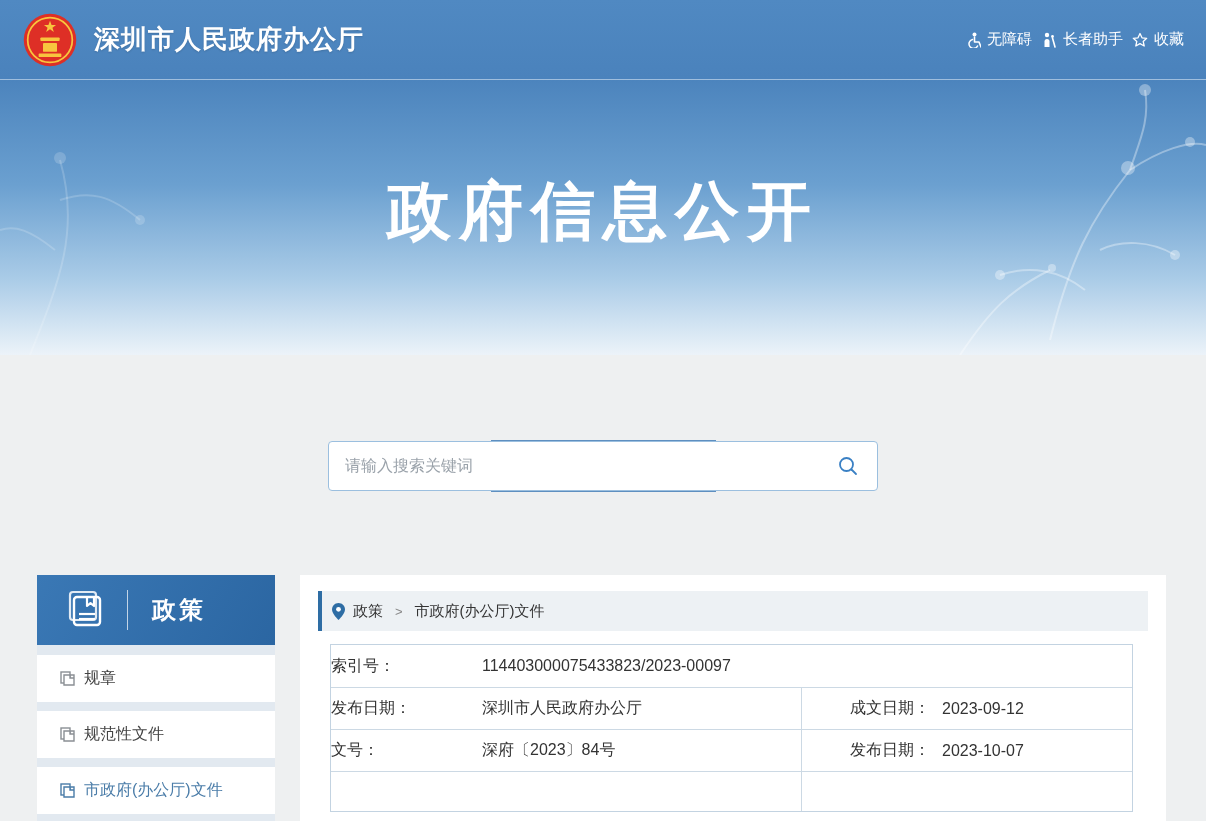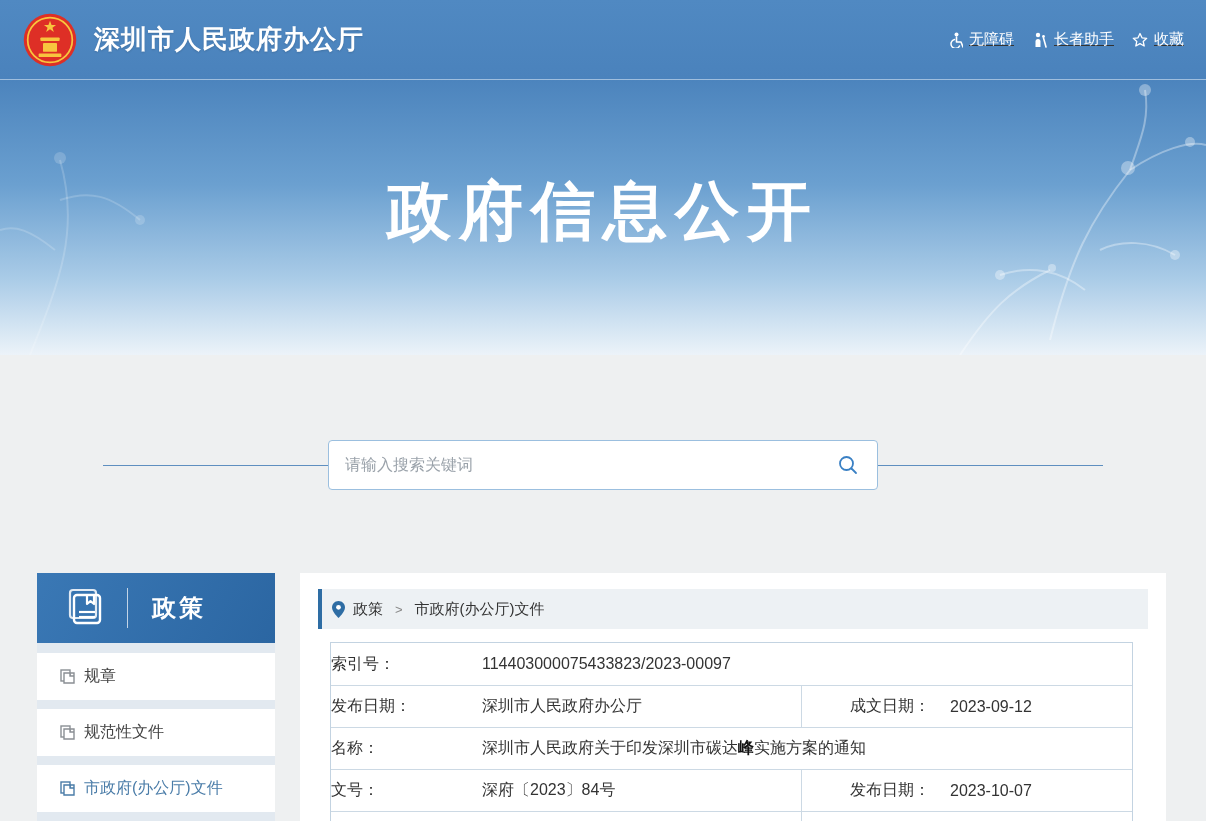--- a/index.html
+++ b/index.html
@@ -13,42 +13,43 @@
   .topbar {
     height:80px; background:linear-gradient(180deg,#5089c2 0%,#4a82bc 100%);
     display:flex; align-items:center; padding:0 22px;
     border-bottom:1px solid rgba(255,255,255,.45);
   }
   .logo { width:56px; height:56px; flex:0 0 auto; }
   .site-title {
     color:#fff; font-size:26px; font-weight:bold; margin-left:16px;
     letter-spacing:1px; text-shadow:0 1px 2px rgba(0,0,0,.15);
   }
-  .topbar-links { margin-left:auto; display:flex; align-items:center; gap:18px;text-decoration:underline; }
+  .topbar-links { margin-left:auto; display:flex; align-items:center; gap:9px; }
   .topbar-link {
     color:#fff; font-size:15px; text-decoration:none; display:flex;
     align-items:center; gap:6px; cursor:pointer;
   }
   .topbar-link svg { display:block; }
 
   
   .banner {
     height:275px; position:relative; overflow:hidden;
     background:linear-gradient(180deg,#4c84bd 0%,#6ba0d0 38%,#a9cbe7 72%,#ecf3f9 100%);
   }
   .banner-title {
     text-align:center; color:#fff; font-size:64px; font-weight:bold;
     letter-spacing:8px; padding-top:88px; position:relative; z-index:2;font-family:Liberation Serif, serif;
   }
   .banner-deco { position:absolute; top:0; left:0; width:100%; height:100%; z-index:1; }
 
   
   .search-row {
-    display:flex; align-items:center; justify-content:center;
+    display:flex; align-items:center; justify-content:space-between;
     padding:85px 38px 0;
+    flex-direction:column;
   }
   .search-line { width:225px; height:1px; background:#5e8fc0; }
   .search-box {
     width:550px; height:50px; background:#fff; border:1px solid #9bbfdf;
     border-radius:4px; display:flex; align-items:center; padding:0 16px;
   }
   .search-box input {
     flex:1; border:none; outline:none; font-size:16px; color:#333;
     font-family:inherit; background:transparent;
   }
@@ -91,21 +92,21 @@
   .meta-table { margin:13px 33px 0 30px; border:1px solid #c3d3e1; }
   .trow { display:flex; align-items:center; height:42px; border-top:1px solid #ccd9e4; font-size:16px; }
   .trow:first-child { border-top:none; }
   .trow.partial { height:40px; }
   .cell-left { width:470px; display:flex; align-items:center; align-self:stretch; }
   .cell-right { flex:1; display:flex; align-items:center; align-self:stretch; border-left:1px solid #ccd9e4; padding-left:48px; }
   .cell-full { flex:1; display:flex; align-items:center; }
   .lbl1 { width:125px; text-align:left; color:#333; flex:0 0 auto; }
   .lbl2 { display:inline-block; width:92px; color:#333; flex:0 0 auto; }
   .val { margin-left:26px; color:#333; }
-  .val2 { margin-left:8px; color:#333; }
+  .val2 { margin-left:0; color:#333; }
   .hl { font-weight:bold; color:#111; }
 </style>
 </head>
 <body>
 
 <header class="topbar">
   <svg class="logo" viewBox="0 0 64 64">
     <circle cx="32" cy="32" r="30" fill="#de2f26"></circle>
     <circle cx="32" cy="32" r="25.5" fill="none" stroke="#f8c53e" stroke-width="2"></circle>
     <polygon fill="#f8c53e" points="32,10 33.8,14.8 38.9,14.8 34.8,17.9 36.4,22.8 32,19.8 27.6,22.8 29.2,17.9 25.1,14.8 30.2,14.8"></polygon>
@@ -247,26 +248,20 @@
         <div class="cell-left">
           <span class="lbl1">发布日期：</span>
           <span class="val">深圳市人民政府办公厅</span>
         </div>
         <div class="cell-right">
           <span class="lbl2">成文日期：</span>
           <span class="val2">2023-09-12</span>
         </div>
       </div>
       <div class="trow">
-        <div class="cell-full">
-          <span class="lbl1">名称：</span>
-          <span class="val"><span>深圳市人民政府关于印发深圳市碳达</span><span class="hl">峰</span><span>实施方案的通知</span></span>
-        </div>
-      </div>
-      <div class="trow">
         <div class="cell-left">
           <span class="lbl1">文号：</span>
           <span class="val">深府〔2023〕84号</span>
         </div>
         <div class="cell-right">
           <span class="lbl2">发布日期：</span>
           <span class="val2">2023-10-07</span>
         </div>
       </div>
       <div class="trow partial">

